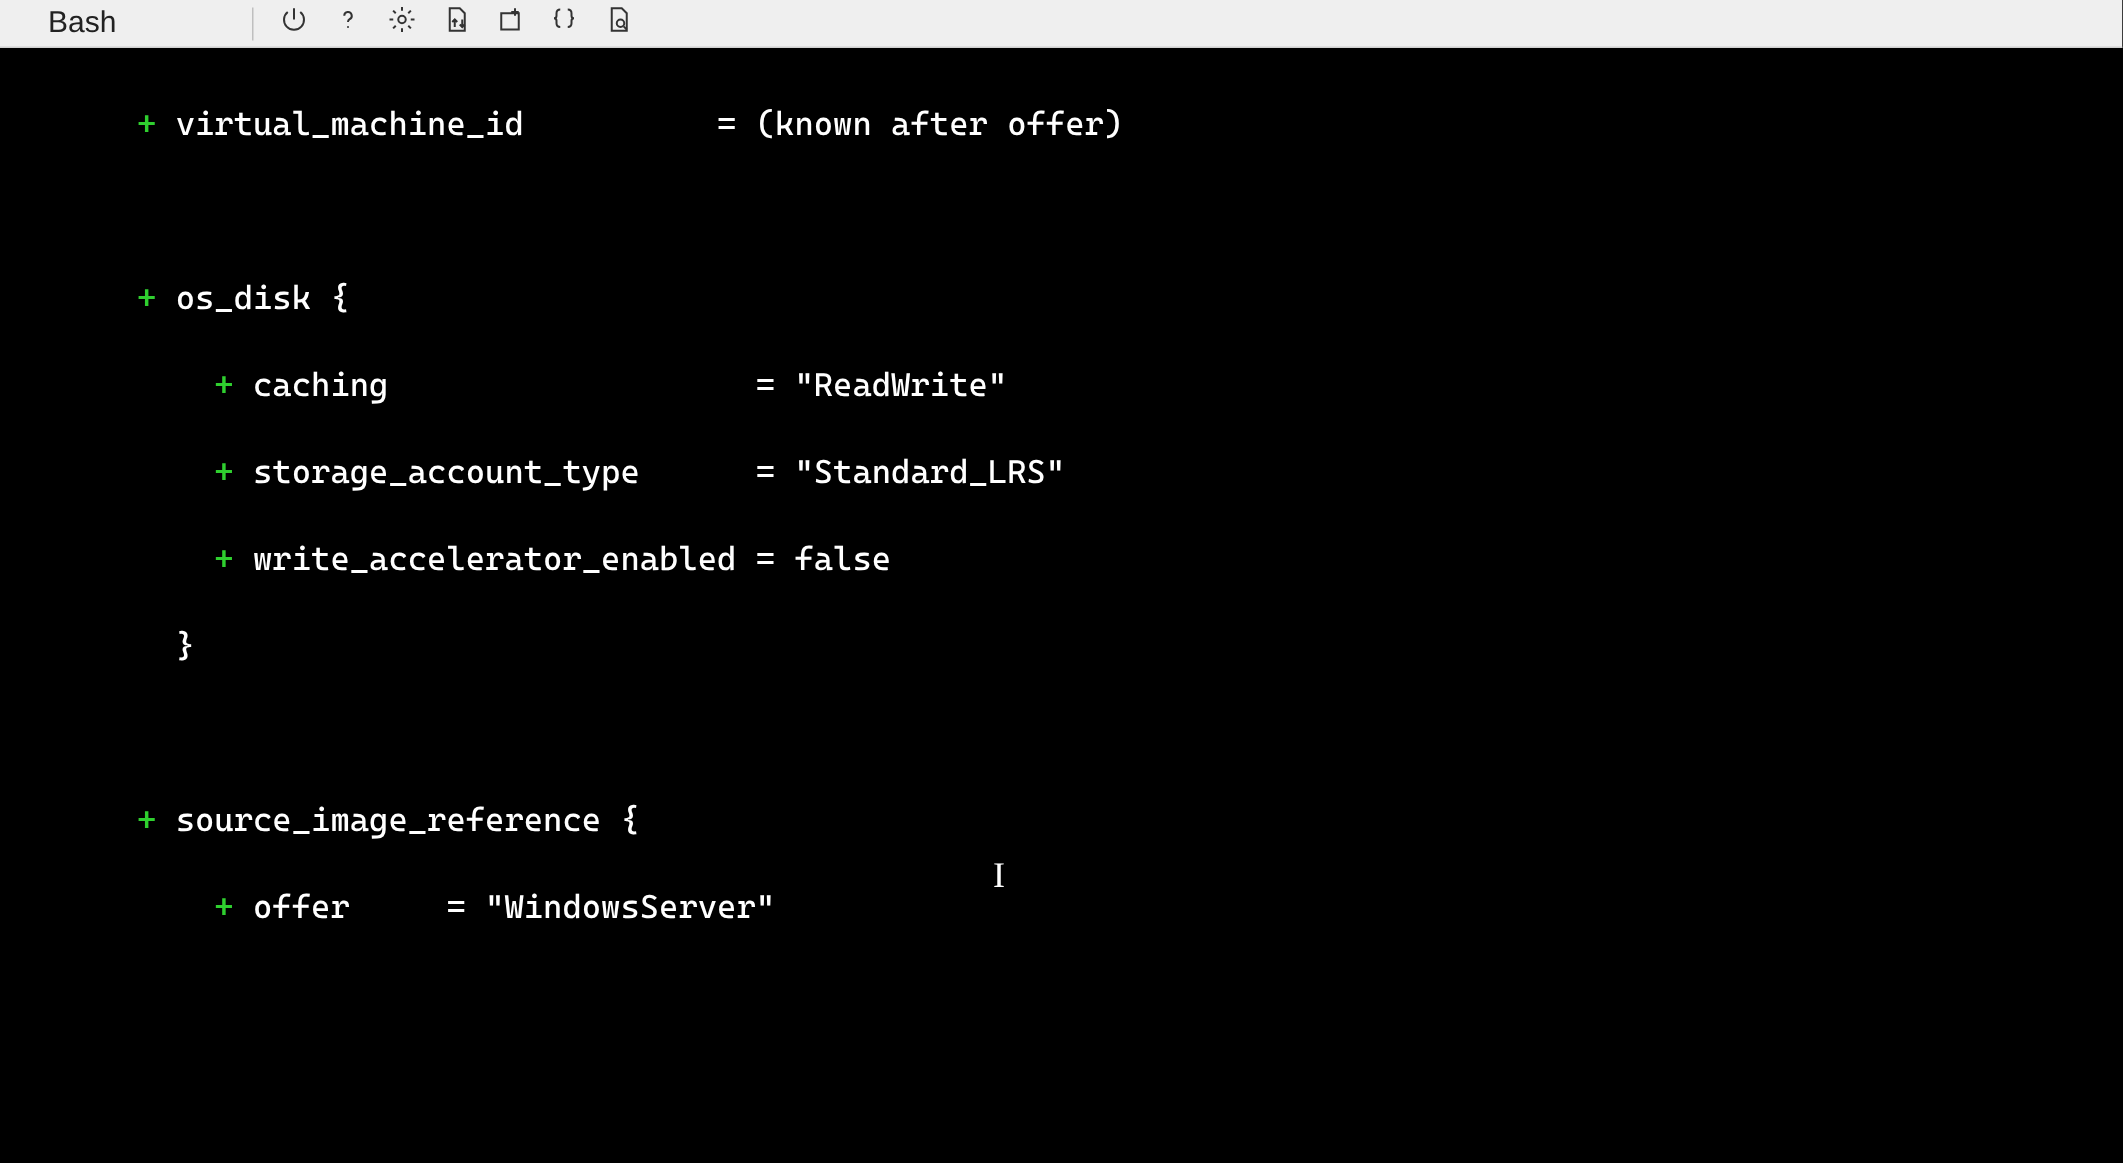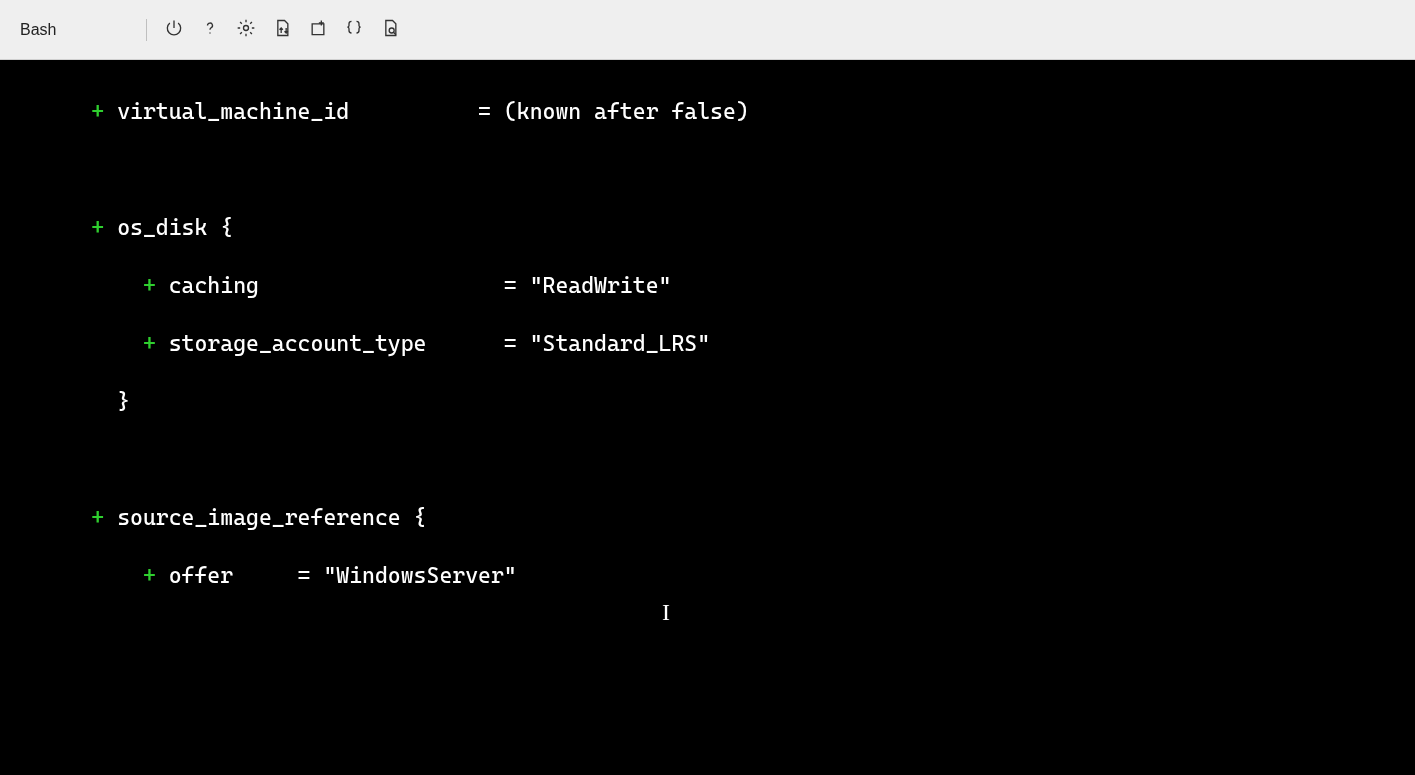--- a/index.html
+++ b/index.html
@@ -1,29 +1,29 @@
 <!DOCTYPE html>
 <html><head>
 <meta charset="utf-8">
 <style>
   * { margin: 0; padding: 0; box-sizing: border-box; }
   html, body { width: 1415px; height: 775px; overflow: hidden; font-family: "Segoe UI", Arial, sans-serif; }
   body { display: flex; flex-direction: column; background: #000; }
 
   
   .toolbar {
-    height: 60px;
+    height: 32px;
     background: #efefef;
     border-bottom: 1px solid #d0d0d0;
     display: flex;
     align-items: center;
-    padding: 0 12px;
+    padding: 0 24px;
     gap: 6px;
     color: #222;
-    font-size: 16px;
+    font-size: 20px;
   }
   .shell-select {
     display: flex; align-items: center; gap: 70px;
     padding: 4px 8px;
     cursor: pointer;
   }
   .shell-select .chev { font-size: 12px; }
   .vsep {
     width: 1px; height: 22px; background: #bfbfbf;
     margin: 0 6px;
@@ -129,25 +129,26 @@
       <svg viewBox="0 0 24 24">
           <path d="M7 3h8l4 4v14H7z"></path>
           <circle cx="14" cy="15" r="3"></circle>
           <path d="M16.5 17.5 19 20"></path>
         </svg>
     </span>
   </div>
 </div>
 
 <div class="terminal">
-<div class="line"><span>      </span><span class="plus">+</span><span> virtual_machine_id          = (known after false)</span></div>
+<div class="line"><span>      </span><span class="plus">+</span><span> virtual_machine_id          = (known after offer)</span></div>
 <div class="line">&nbsp;</div>
 <div class="line"><span>      </span><span class="plus">+</span><span> os_disk {</span></div>
 <div class="line"><span>          </span><span class="plus">+</span><span> caching                   = "ReadWrite"</span></div>
 <div class="line"><span>          </span><span class="plus">+</span><span> storage_account_type      = "Standard_LRS"</span></div>
+<div class="line"><span>          </span><span class="plus">+</span><span> write_accelerator_enabled = false</span></div>
 <div class="line"><span>        }</span></div>
 <div class="line">&nbsp;</div>
 <div class="line"><span>      </span><span class="plus">+</span><span> source_image_reference {</span></div>
 <div class="line"><span>          </span><span class="plus">+</span><span> offer     = "WindowsServer"</span></div>
 
 
 
 
 
 

